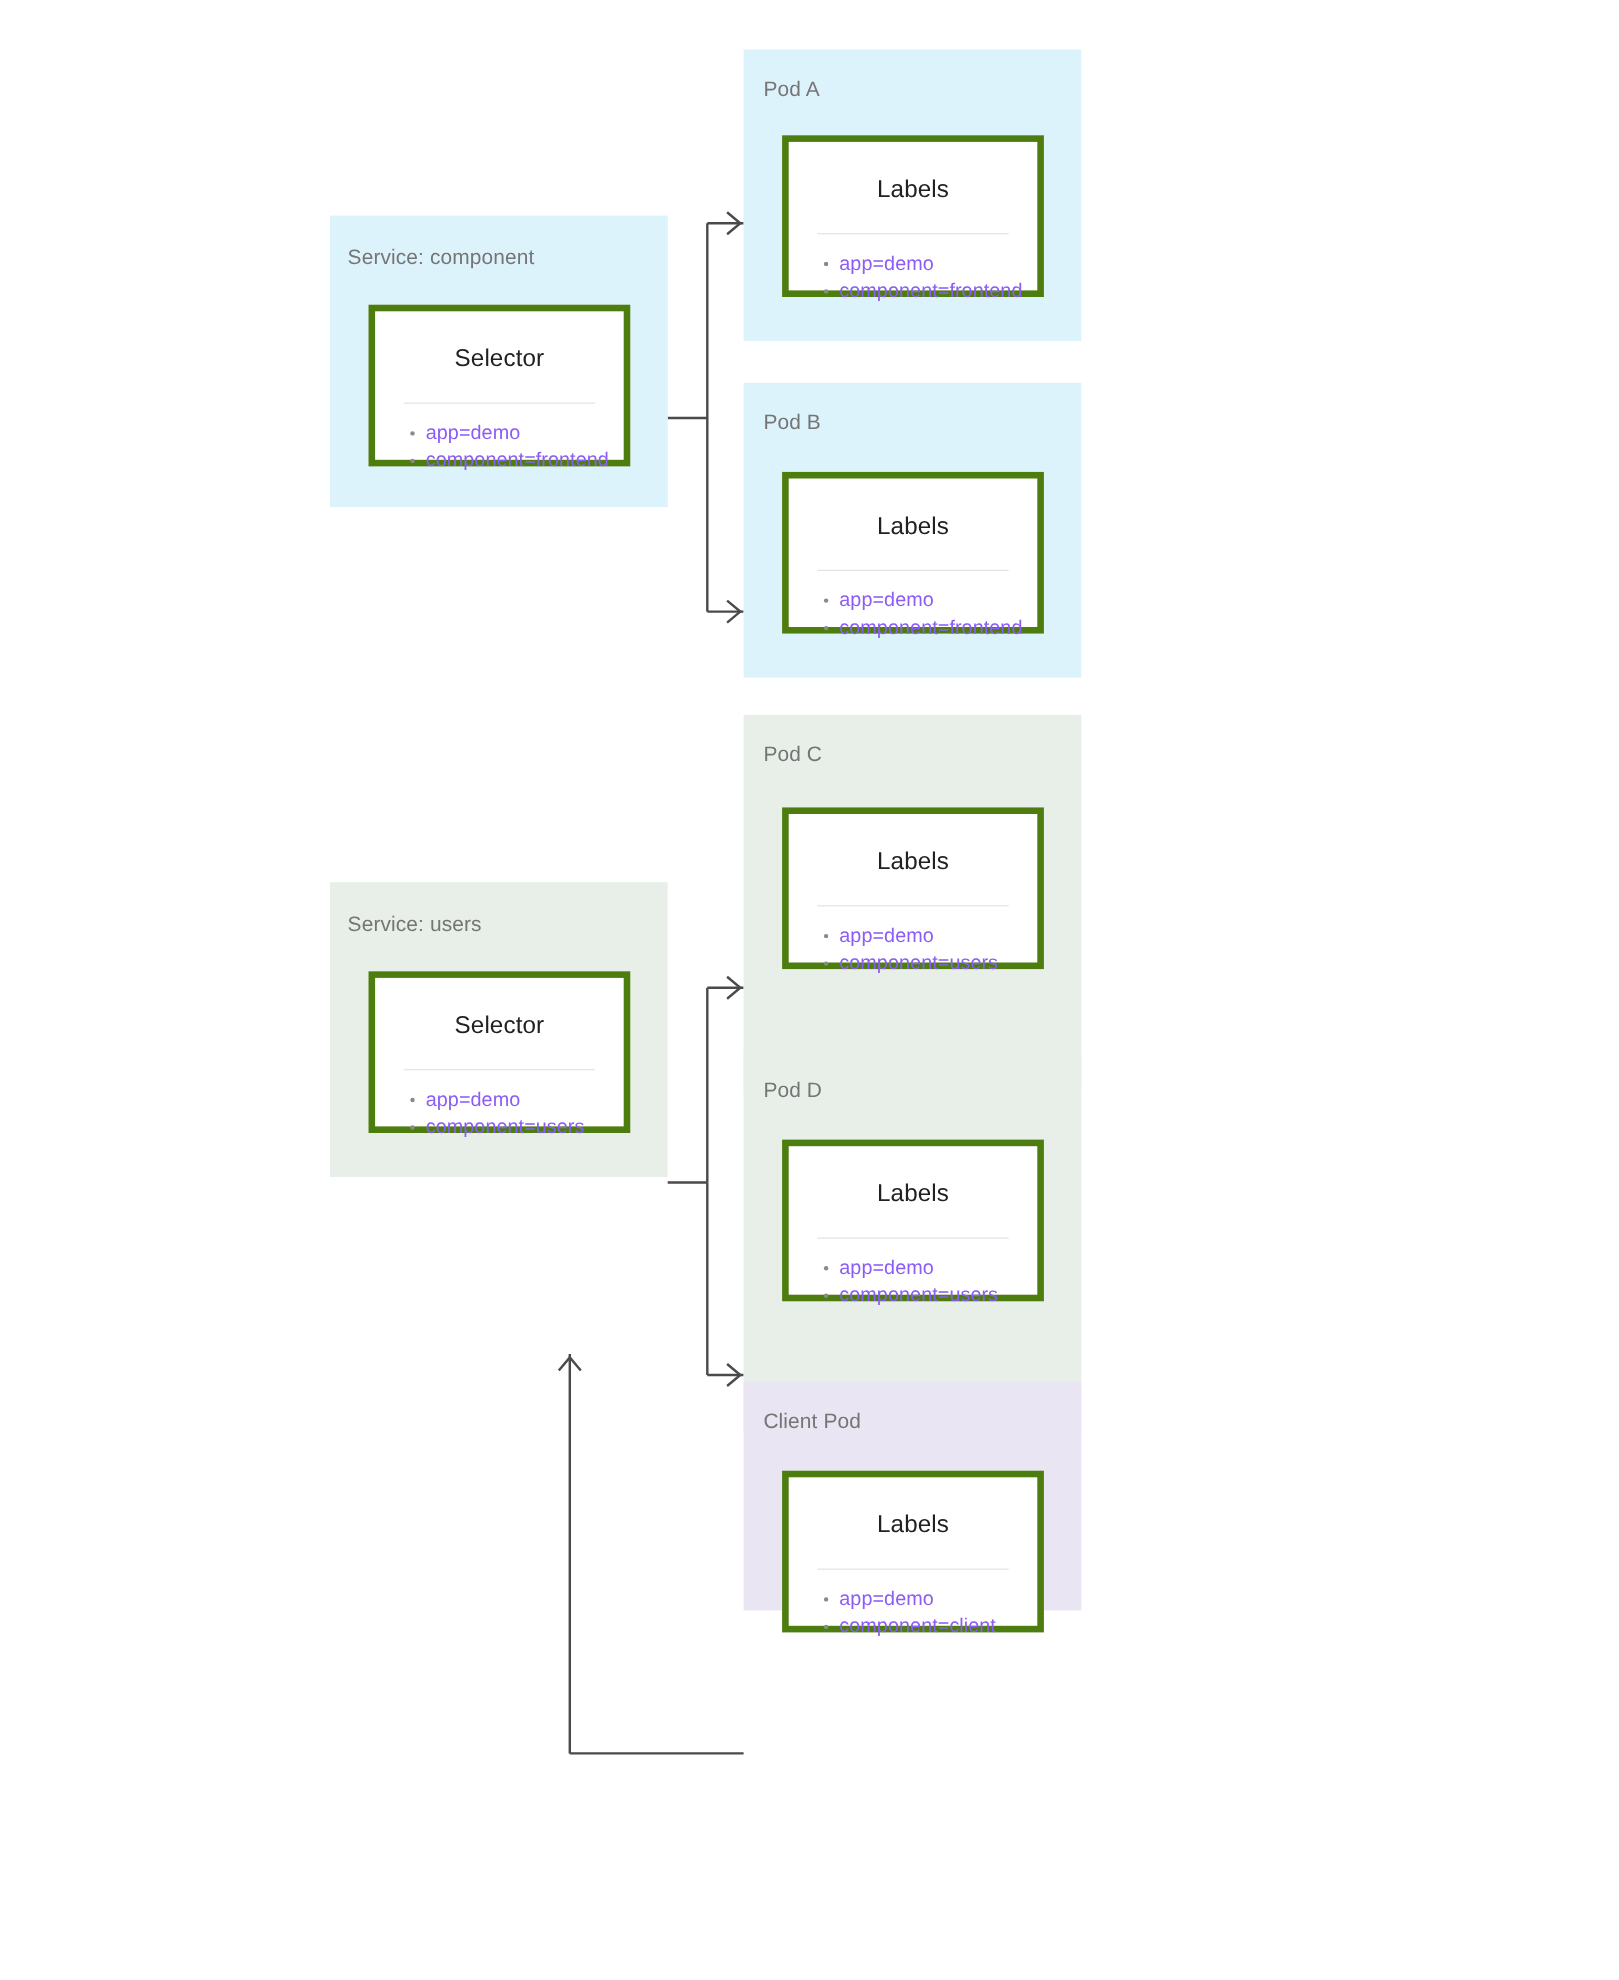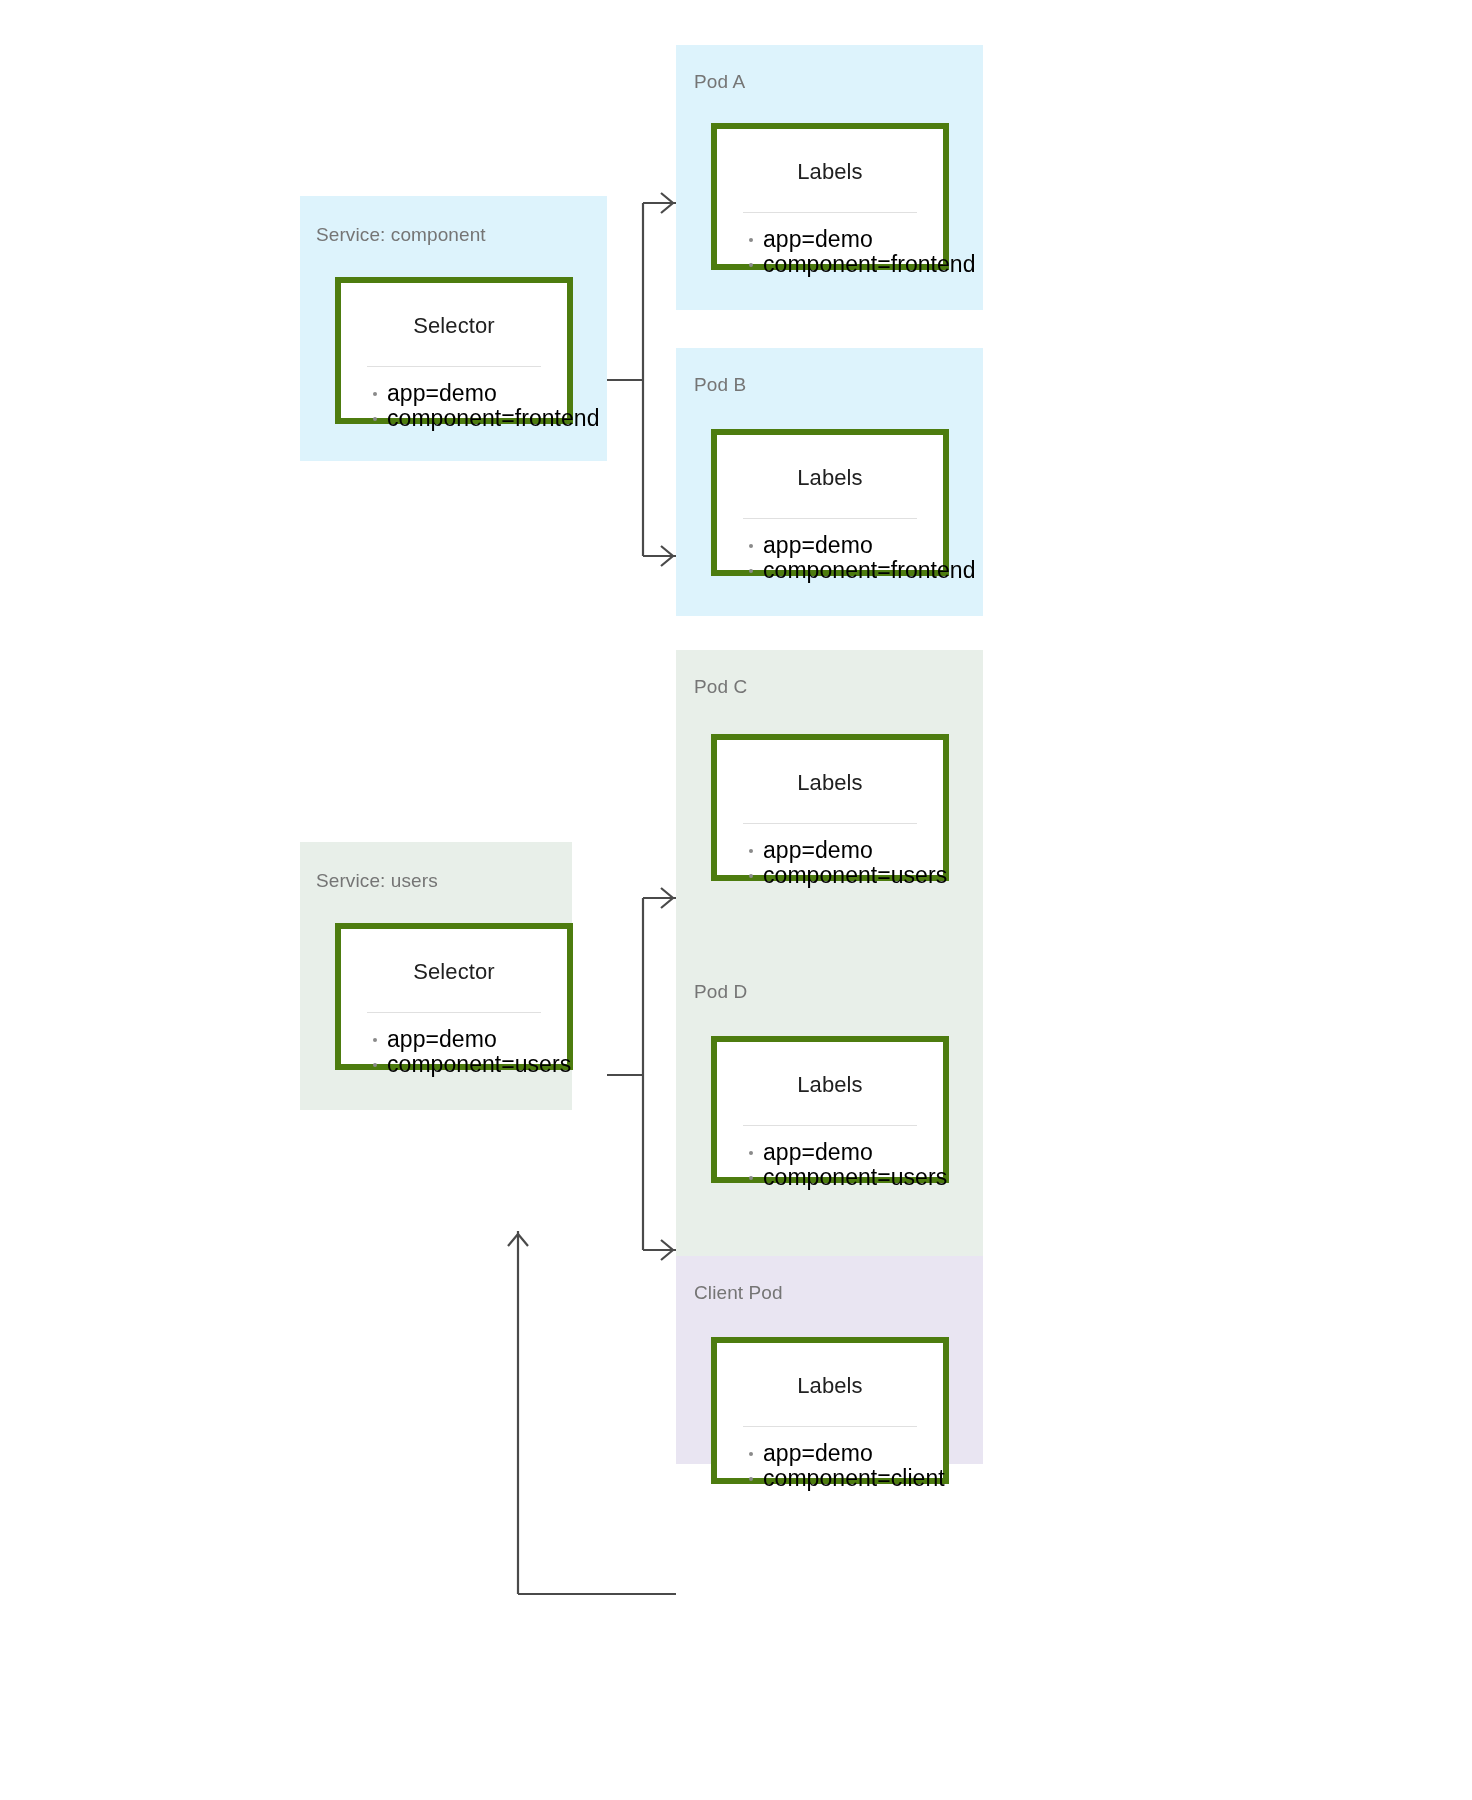--- a/index.html
+++ b/index.html
@@ -52,23 +52,23 @@
     background: #e0e0e0;
     margin: 27px 26px 0 26px;
   }
   .card-list {
     list-style: none;
     margin: 0;
     padding: 14px 0 0 46px;
   }
   .card-list li {
     position: relative;
-    font-size: 23px;
+    font-size: 18px;
     line-height: 25px;
-    color: #000000;
+    color: #8b5cf6;
     white-space: nowrap;
     letter-spacing: 0.05px;
   }
   .card-list li::before {
     content: "";
     position: absolute;
     left: -14px;
     top: 11px;
     width: 4px;
     height: 4px;
@@ -159,21 +159,21 @@
     <div class="card" style="left:35px; top:81px; width:238px; height:147px;">
       <div class="card-title">Labels</div>
       <div class="card-rule"></div>
       <ul class="card-list">
         <li>app=demo</li>
         <li>component=frontend</li>
       </ul>
     </div>
   </div>
 
-  <div class="group" style="left:300px; top:802px; width:272px; height:268px; background:#e8efe9;margin-top:40px;">
+  <div class="group" style="left:300px; top:802px; width:307px; height:268px; background:#e8efe9;">
     <div class="group-title" style="left:16px; top:28px;">Service: users</div>
     <div class="card" style="left:35px; top:81px; width:238px; height:147px;">
       <div class="card-title">Selector</div>
       <div class="card-rule"></div>
       <ul class="card-list">
         <li>app=demo</li>
         <li>component=users</li>
       </ul>
     </div>
   </div>

